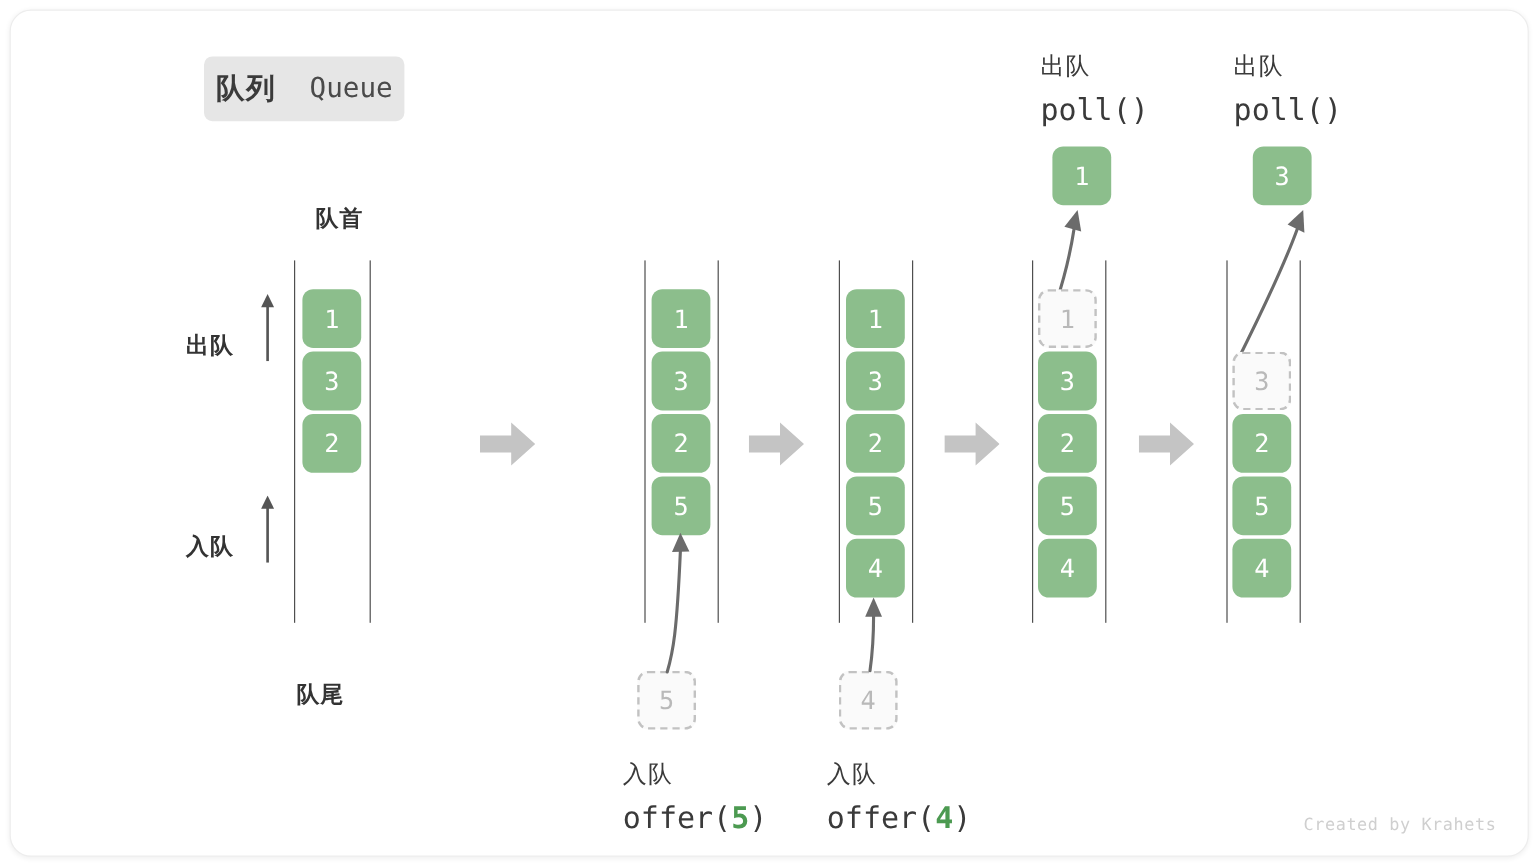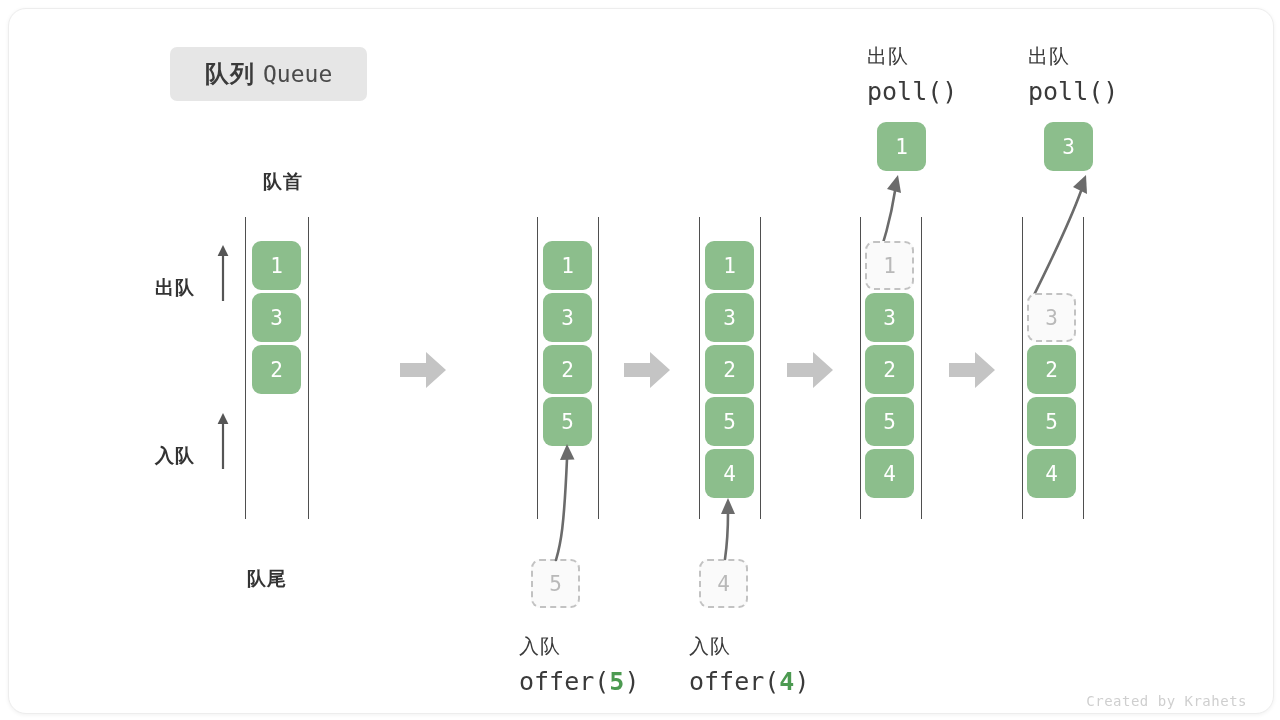--- a/index.html
+++ b/index.html
@@ -27,38 +27,38 @@
     overflow: hidden;
   }
 
   .abs { position: absolute; }
 
   
   #title-badge {
     left: 161px;
     top: 38px;
     height: 54px;
-    padding: 0 35px;
+    padding: 0 10px;
     display: flex;
     align-items: center;
     background: #e6e6e6;
     border-radius: 7px;
     white-space: nowrap;
   }
   #title-badge .cn {
     font-size: 24px;
     font-weight: bold;
     color: #3a3a3a;
     letter-spacing: 1px;
   }
   #title-badge .en {
     font-size: 23px;
     color: #4a4a4a;
     font-family: "DejaVu Sans Mono", "Liberation Mono", monospace;
-    margin-left: 8px;
+    margin-left: 28px;
   }
 
   
   .cn-bold {
     font-size: 19px;
     font-weight: bold;
     color: #333333;
     letter-spacing: 1px;
     white-space: nowrap;
   }
@@ -115,21 +115,21 @@
 
   
   .dir-arrow { width: 14px; height: 56px; }
 
   
   .motion { pointer-events: none; }
 
   
   #footer-credit {
     right: 26px;
-    bottom: 4px;
+    bottom: 17px;
     font-size: 14px;
     color: #cfcfcf;
     font-family: "DejaVu Sans Mono", "Liberation Mono", monospace;
     letter-spacing: 0.5px;
     white-space: nowrap;
   }
 </style>
 </head>
 <body>
 

